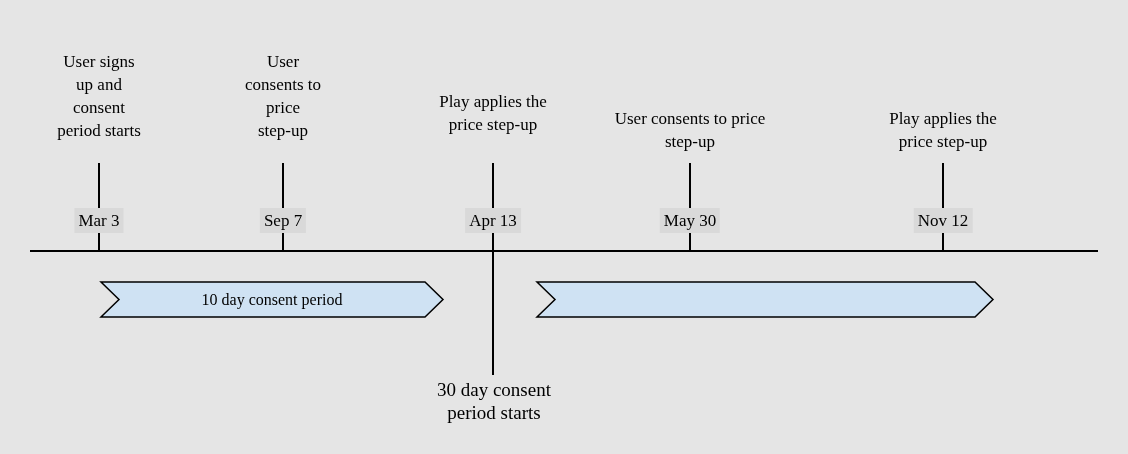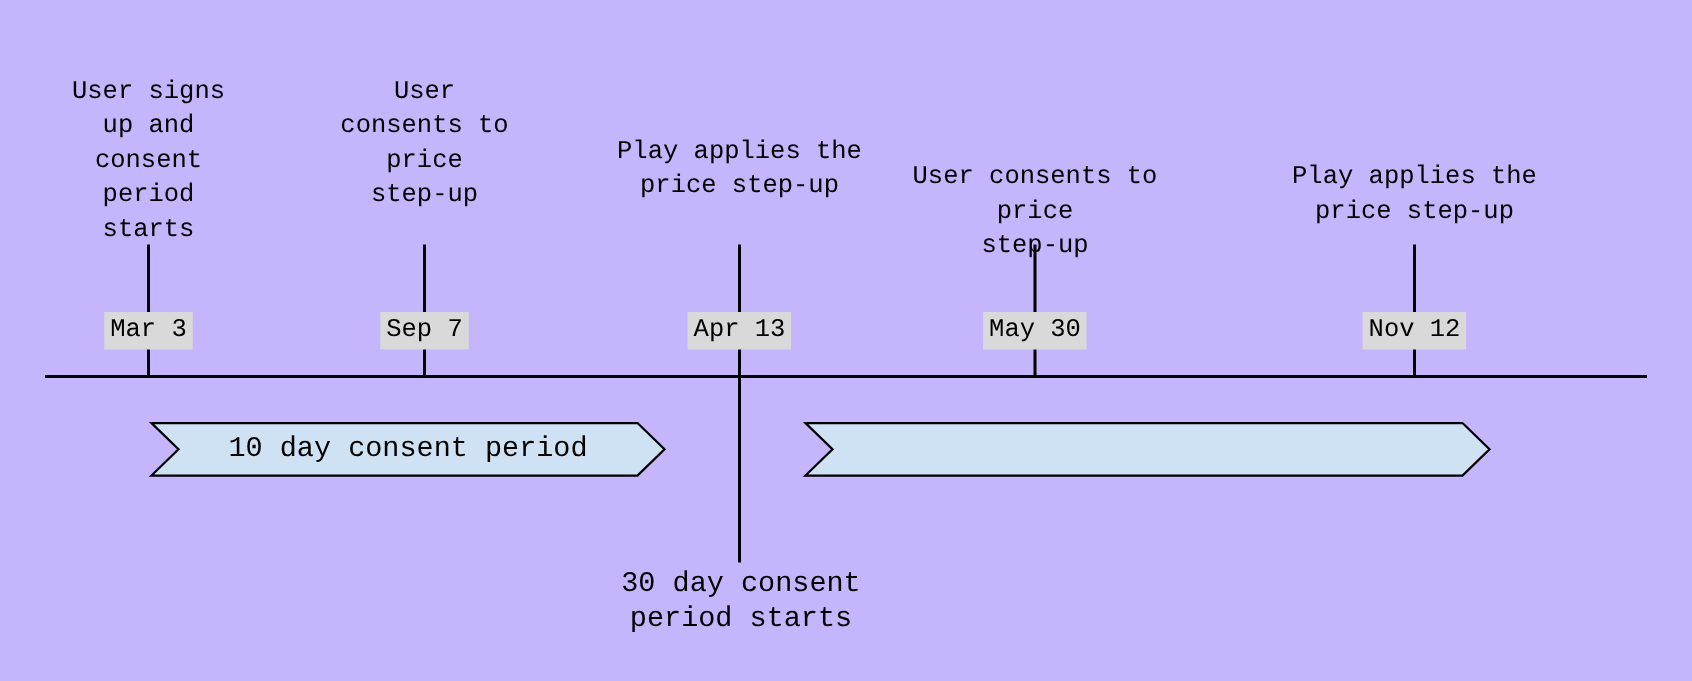--- a/index.html
+++ b/index.html
@@ -1,20 +1,20 @@
 <!DOCTYPE html>
 <html><head>
 <meta charset="utf-8">
 <style>
   html,body{margin:0;padding:0;background:#ffffff;}
   .canvas{
     position:relative;
     width:1128px;height:454px;
-    background:#c4b5fd;
-    font-family:Liberation Mono, monospace;
+    background:#e5e5e5;
+    font-family:Liberation Serif, serif;
     color:#000000;
     overflow:hidden;
   }
   .evt{position:absolute;top:0;left:var(--x);width:0;height:0;}
   .ann{
     position:absolute;left:0;transform:translateX(-50%);
     white-space:pre-line;text-align:center;
     font-size:17px;line-height:23px;color:#000000;
   }
   .tick{
@@ -31,21 +31,21 @@
   }
   .axis{
     position:absolute;left:30px;top:250px;
     width:1068px;height:2px;background:#000000;
   }
   .arrows{position:absolute;left:0;top:280px;width:1128px;height:40px;}
   .period-label{
     position:absolute;top:282px;height:35px;
     transform:translateX(-50%);
     display:flex;align-items:center;justify-content:center;
-    font-size:19px;line-height:17px;white-space:nowrap;color:#000000;
+    font-size:16px;line-height:17px;white-space:nowrap;color:#000000;
   }
   .below-note{
     position:absolute;left:494px;top:378px;transform:translateX(-50%);
     white-space:pre-line;text-align:center;
     font-size:19px;line-height:23px;color:#000000;
   }
 </style>
 </head>
 <body>
 

